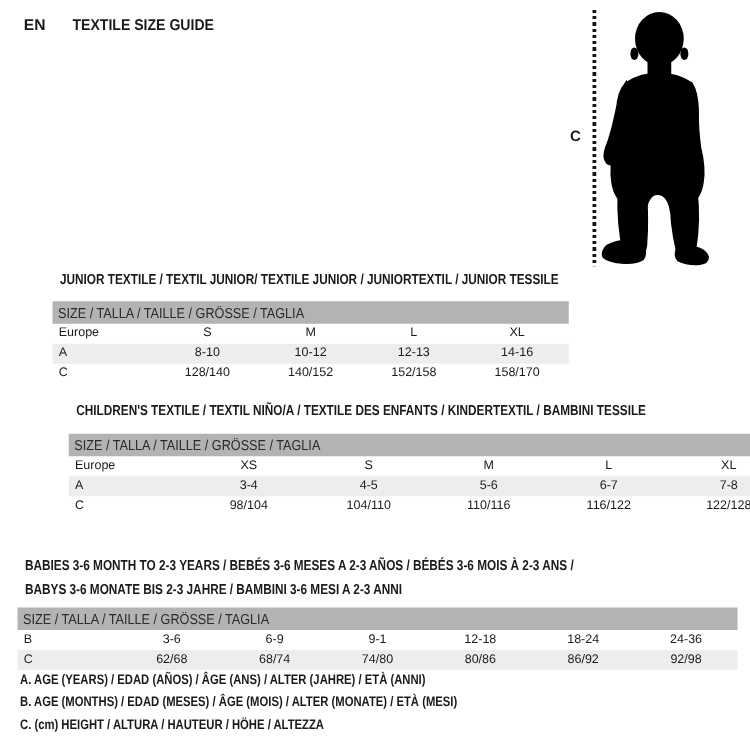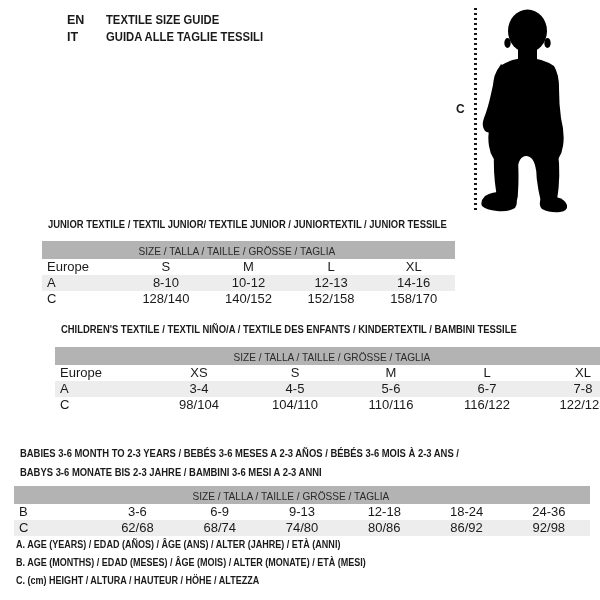--- a/index.html
+++ b/index.html
@@ -8,21 +8,21 @@
     position: relative;
     background: var(--page-bg, #ffffff);
     color: var(--text, #1a1a1a);
     font-family: "Liberation Sans", sans-serif;
     overflow: hidden;
   }
 
   
   .lang-header { position: absolute; left: 19px; top: 12px; }
   .lang-row { display: flex; line-height: 17px; font-weight: 700; font-size: 12.5px; }
-  .lang-code { width: 39px; flex: 0 0 39px; margin-left: 48px; }
+  .lang-code { width: 39px; flex: 0 0 39px; }
   .lang-label { display: inline-block; white-space: nowrap;
                 transform: scaleX(.9); transform-origin: left center; }
 
   
   .dashed-line { position: absolute; left: 474px; top: 8px; width: 2.5px; height: 205px;
     background: repeating-linear-gradient(to bottom, #161616 0px, #161616 2.5px, transparent 2.5px, transparent 5px); }
   .c-label { position: absolute; left: 456px; top: 102px; font-weight: 700; font-size: 12px; }
   .silhouette { position: absolute; left: 478px; top: 6px; width: 96px; height: 207px; }
   .silhouette ellipse, .silhouette rect, .silhouette path { fill: var(--silhouette, #000); }
 
@@ -33,45 +33,41 @@
   .tb3 { top: 444px; width: 576px; }
   .table-title { font-weight: 700; font-size: 11.5px; line-height: 19px; white-space: nowrap;
                  transform: scaleX(.82); transform-origin: left top; margin-left: 6px; }
   .tb1 table { margin-top: 7px; }
   .tb2 table { margin-top: 8px; }
   .tb3 table { margin-top: 4px; }
 
   table { border-collapse: collapse; table-layout: fixed; width: 100%; }
   col.c-label { width: 56px; }
   th.bar { background: var(--table-header-bar-bg, #b3b3b3); height: 15px;
-           text-align: center; font-weight: 400; padding: 0; }
+           text-align: left; font-weight: 400; padding: 0; }
   .bar-text { display: inline-block; white-space: nowrap; font-size: 11.5px; line-height: 15px;
               color: var(--table-header-bar-text, #2b2b2b); padding-left: 5px;
               transform: scaleX(.88); transform-origin: left center; }
-  td { height: 16px; line-height: 16px; font-size: 13px; text-align: center;
+  td { height: 16px; line-height: 16px; font-size: 10px; text-align: center;
        padding: 0; white-space: nowrap; }
   td.lbl { text-align: left; padding-left: 5px; }
   tr.shaded { background: var(--row-shaded-bg, #ededed); }
 
   
   .footnotes { position: absolute; left: 16px; top: 535px; }
   .footnote { font-weight: 700; font-size: 11px; line-height: 18px; white-space: nowrap;
               transform: scaleX(.82); transform-origin: left center; }
 </style>
 </head>
 <body>
 
 <div class="lang-header">
   <div class="lang-row">
     <span class="lang-code">EN</span>
     <span class="lang-label">TEXTILE SIZE GUIDE</span>
-  </div>
-  <div class="lang-row">
-    <span class="lang-code">IT</span>
-    <span class="lang-label">GUIDA ALLE TAGLIE TESSILI</span>
   </div>
 </div>
 
 <div class="dashed-line"></div>
 <div class="c-label">C</div>
 <svg class="silhouette" viewBox="0 0 96 207" aria-hidden="true">
   <ellipse cx="49.5" cy="25" rx="19.5" ry="21.5"></ellipse>
   <ellipse cx="29.5" cy="37" rx="3.2" ry="5"></ellipse>
   <ellipse cx="69.5" cy="37" rx="3.2" ry="5"></ellipse>
   <rect x="40" y="40" width="19" height="18"></rect>
@@ -192,21 +188,21 @@
         <th class="bar" colspan="7">
           <span class="bar-text">SIZE / TALLA / TAILLE / GRÖSSE / TAGLIA</span>
         </th>
       </tr>
     </thead>
     <tbody>
       <tr>
         <td class="lbl">B</td>
         <td>3-6</td>
         <td>6-9</td>
-        <td>9-13</td>
+        <td>9-1</td>
         <td>12-18</td>
         <td>18-24</td>
         <td>24-36</td>
       </tr>
       <tr class="shaded">
         <td class="lbl">C</td>
         <td>62/68</td>
         <td>68/74</td>
         <td>74/80</td>
         <td>80/86</td>

